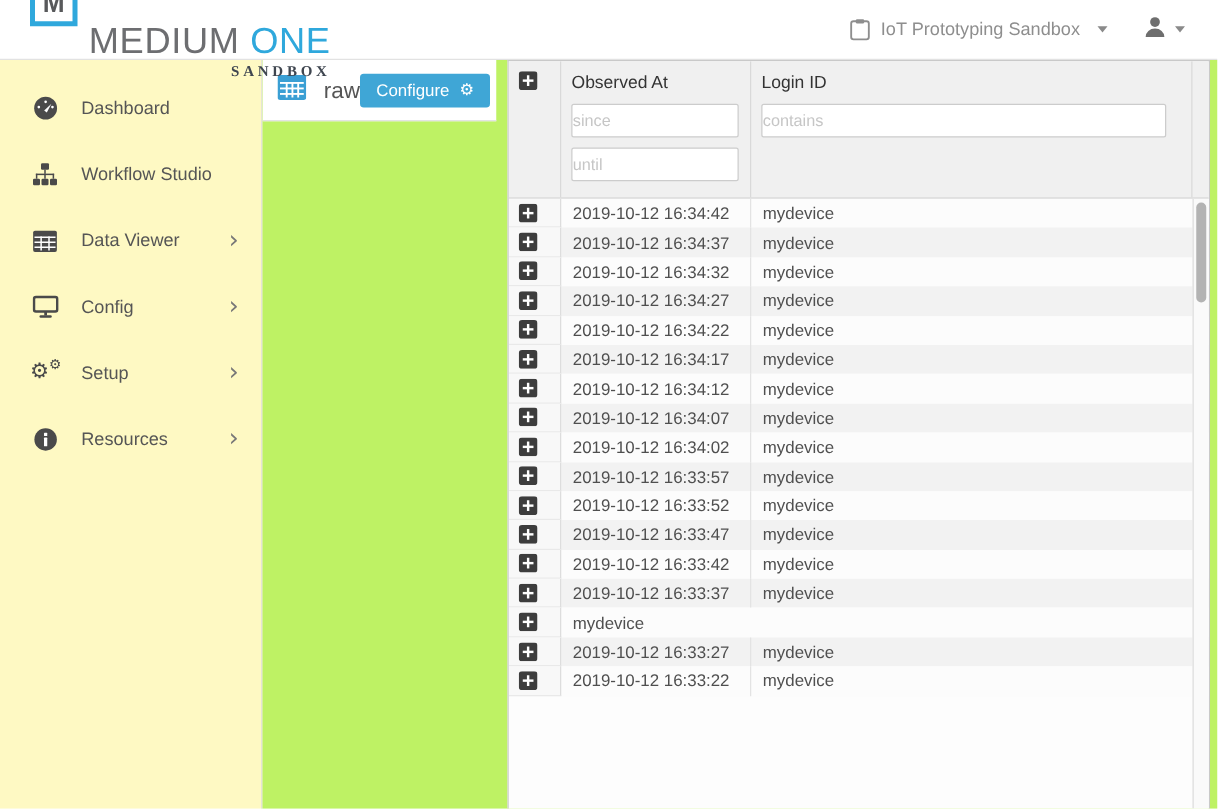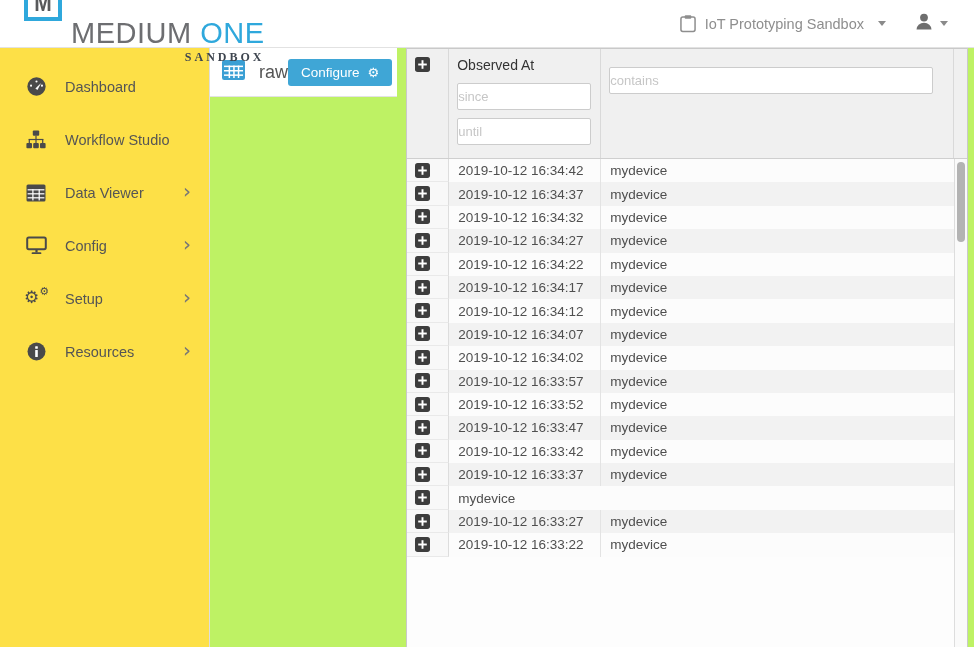--- a/index.html
+++ b/index.html
@@ -17,21 +17,21 @@
   .logo-sub{font-family:"Liberation Serif",serif;font-size:12px;letter-spacing:3px;color:#3f4650;margin-top:2px;font-weight:600;}
   .topbar-right{margin-left:auto;display:flex;align-items:center;margin-right:26px;}
   .project-selector{display:flex;align-items:center;color:#8e8e8e;font-size:14.5px;cursor:pointer;}
   .project-selector .ic{margin-right:9px;display:flex;}
   .caret{width:0;height:0;border-left:4.5px solid transparent;border-right:4.5px solid transparent;border-top:5.5px solid #8a8a8a;margin-left:14px;}
   .user-menu{display:flex;align-items:center;margin-left:30px;cursor:pointer;}
   .user-menu .caret{margin-left:8px;}
 
   
   .layout{display:flex;height:599px;}
-  .sidebar{width:210px;background:#fde047;border-right:1px solid #ddd;padding-top:12px;flex:none;}
+  .sidebar{width:210px;background:#fef9c3;border-right:1px solid #ddd;padding-top:12px;flex:none;}
   .side-item{height:53px;display:flex;align-items:center;padding:0 18px 0 24px;cursor:pointer;}
   .side-icon{width:24px;display:flex;justify-content:center;align-items:center;color:#4a4a4a;flex:none;}
   .side-label{margin-left:17px;font-size:14.5px;color:#555;}
   .side-chev{margin-left:auto;color:#777;font-size:20px;line-height:1;font-family:"DejaVu Sans",sans-serif;margin-top:-3px;}
   .gear-wrap{position:relative;width:22px;height:20px;font-family:"DejaVu Sans",sans-serif;color:#4a4a4a;}
   .gear-big{position:absolute;left:-1px;top:0px;font-size:17px;line-height:1;}
   .gear-small{position:absolute;right:-2px;top:-3px;font-size:11px;line-height:1;}
 
   
   .main{flex:1;background:#bef264;display:flex;overflow:hidden;}
@@ -227,20 +227,21 @@
               <rect x="3" y="6.1" width="8" height="1.8" fill="#fff"></rect>
             </svg>
           </button>
         </div>
         <div class="th th-observed">
           <div class="th-label">Observed At</div>
           <input class="filter-input" type="text" placeholder="since" style="">
           <input class="filter-input until" type="text" placeholder="until" style="">
         </div>
         <div class="th th-login">
+          <div class="th-label">Login ID</div>
           <input class="filter-input wide" type="text" placeholder="contains" style="">
         </div>
         <div class="th last"></div>
       </div>
 
       <div class="tbody">
         <div id="rows-container">
   <div class="trow">
     <div class="td-plus">
       <button class="plus-btn">

